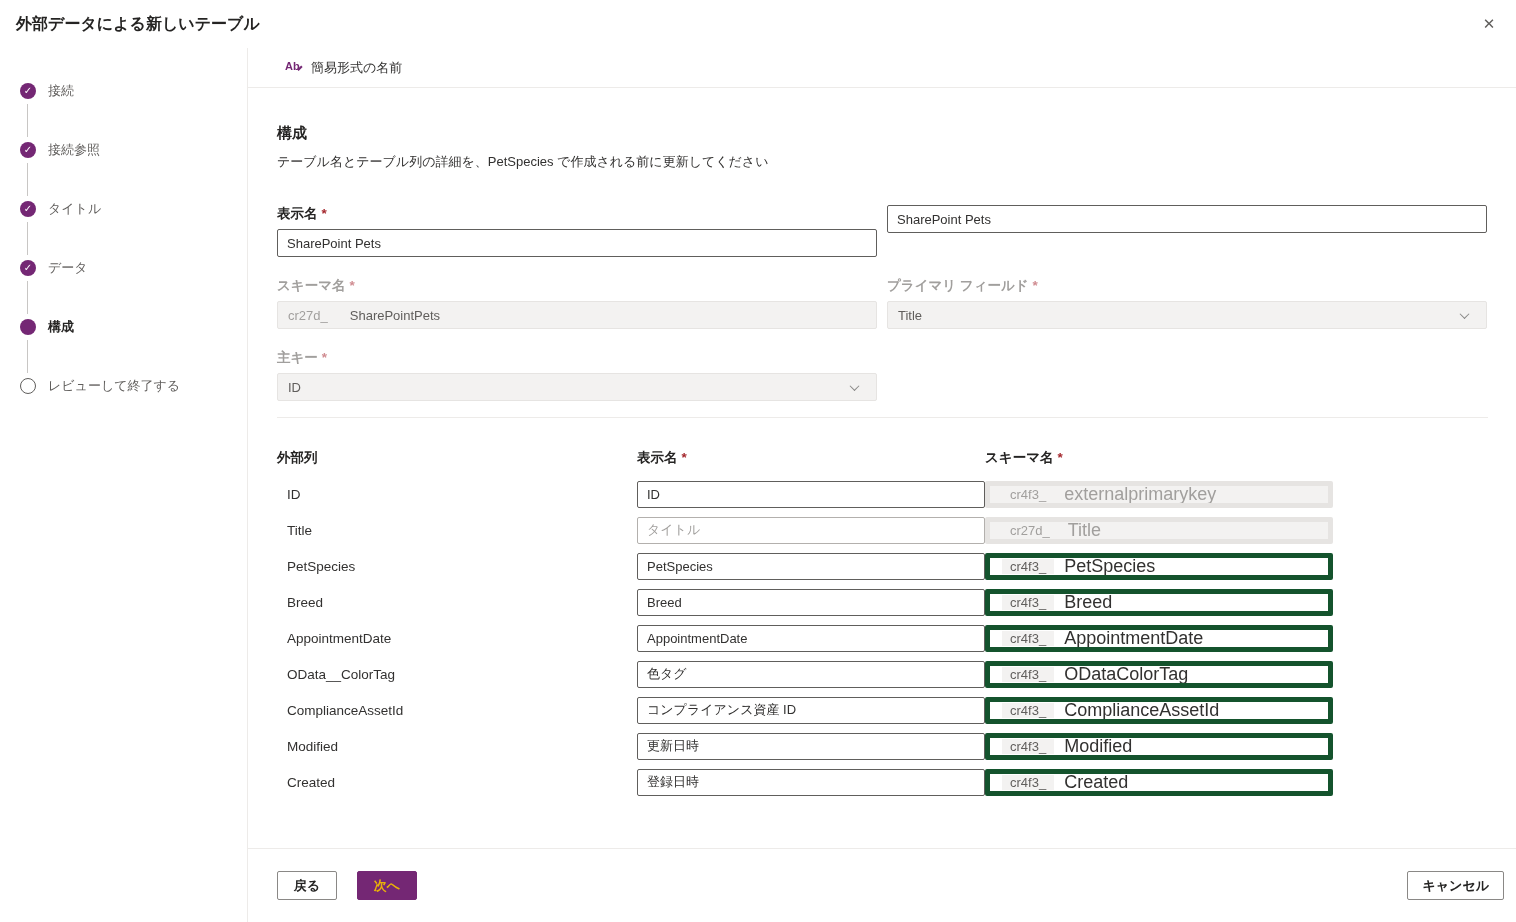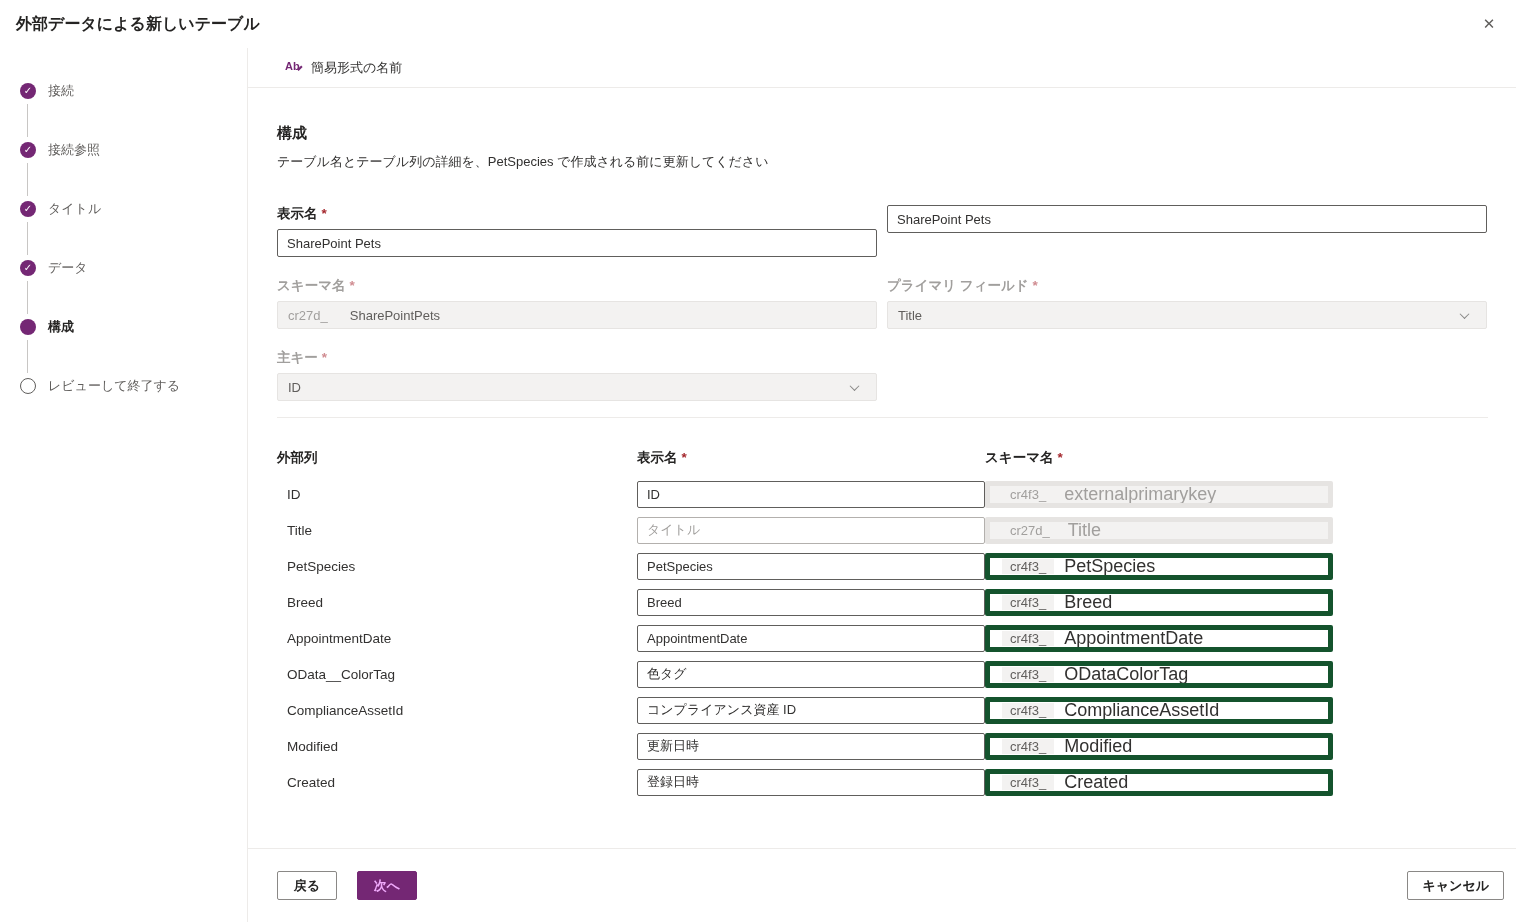--- a/index.html
+++ b/index.html
@@ -167,21 +167,21 @@
     padding: 0 12px 0 29px;
   }
   .btn {
     min-width: 60px; height: 29px;
     padding: 0 14px;
     background: #fff;
     border: 1px solid #8a8886; border-radius: 2px;
     font-size: 13px; font-weight: 600; color: #252423;
     cursor: pointer;
   }
-  .btn.primary { background: #742774; border-color: #742774; color: #f0abfc; }
+  .btn.primary { background: #742774; border-color: #742774; color: #eab308; }
   .cancel-btn { margin-left: auto; }
 </style>
 </head>
 <body>
 
 <div class="dialog-header">
   <div class="dialog-title">外部データによる新しいテーブル</div>
   <button class="close-button">
     <span>✕</span>
   </button>

